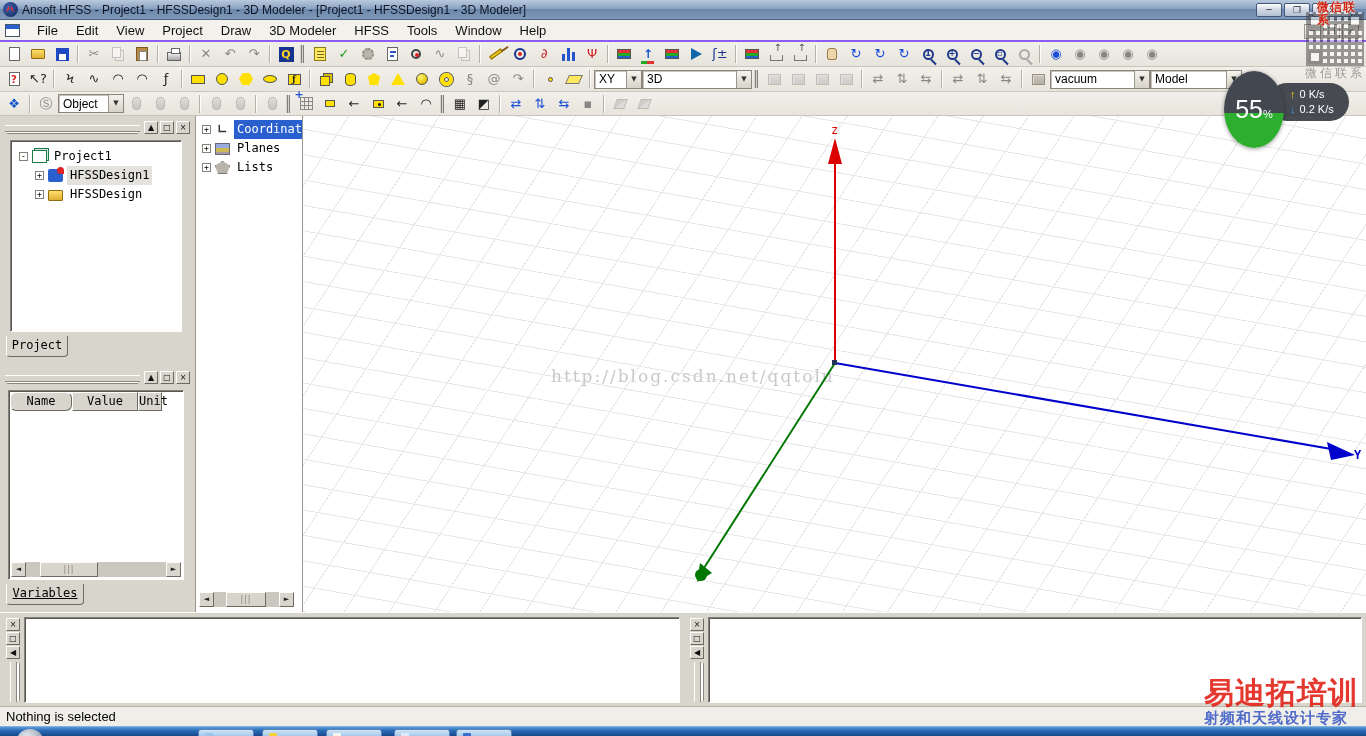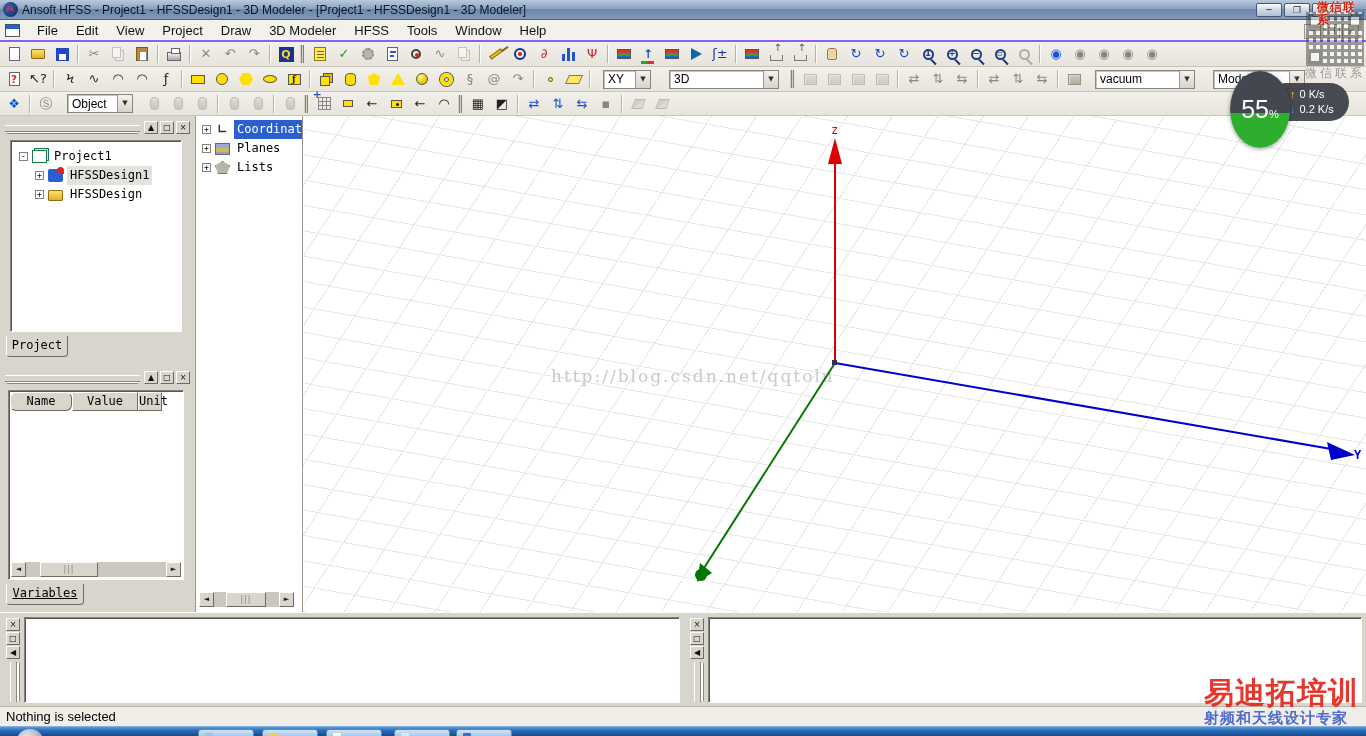--- a/index.html
+++ b/index.html
@@ -31,21 +31,21 @@
   .toolbar{position:absolute;left:0;width:1366px;background:linear-gradient(#f2f0ea,#e7e4dc);
     border-bottom:1px solid #c9c5bb;display:flex;align-items:center;padding-left:2px;}
   #toolbar1{top:42px;height:25px;}
   #toolbar2{top:67px;height:25px;}
   #toolbar3{top:92px;height:24px;}
   .tbtn{width:24px;height:21px;display:flex;align-items:center;justify-content:center;flex:0 0 auto;border-radius:2px;}
   .tsep{width:2px;height:18px;border-left:1px solid #b5b1a7;border-right:1px solid #fdfdfa;margin:0 3px;flex:0 0 auto;}
   .tgrip{width:4px;height:18px;border-left:2px ridge #d5d2c9;border-right:2px ridge #d5d2c9;margin:0 4px 0 2px;flex:0 0 auto;}
   .dis{filter:grayscale(1) opacity(.5);}
   .combo{height:19px;background:#fff;border:1px solid #8a867c;box-shadow:inset 1px 1px 0 #c7c3ba;
-    display:flex;align-items:center;justify-content:space-between;margin:0 9px;flex:0 0 auto;}
+    display:flex;align-items:center;justify-content:space-between;margin:0 0;flex:0 0 auto;}
   .cval{font-size:12px;color:#000;padding-left:4px;white-space:nowrap;overflow:hidden;}
   .cbtn{width:15px;height:17px;background:linear-gradient(#f4f2ec,#d8d4ca);border-left:1px solid #9a968c;
     font:7px/17px "DejaVu Sans",sans-serif;color:#333;text-align:center;flex:0 0 auto;}
 
   
   .ic{display:flex;align-items:center;justify-content:center;font:13px/16px "DejaVu Sans",sans-serif;color:#222;}
   .s-page{width:11px;height:14px;background:#fff;border:1px solid #666;}
   .s-folder{width:14px;height:10px;background:linear-gradient(#ffe06a,#e0af34);border:1px solid #8f6c10;border-radius:1px;}
   .s-floppy{width:13px;height:13px;background:#1f49c4;position:relative;}
   .s-floppy::after{content:"";position:absolute;left:3px;top:6px;width:7px;height:6px;background:#fff;}
@@ -168,21 +168,21 @@
     background:linear-gradient(#cfe3f6,#8db8e4);border:1px solid #5a86b8;}
   .tbdot{position:absolute;top:3px;width:8px;height:7px;border-radius:1px;}
 
   
   #speed-pill{position:absolute;left:1268px;top:83px;width:81px;height:38px;border-radius:19px;
     background:rgba(58,62,70,.93);color:#fff;font:11px/15px "Liberation Sans",sans-serif;
     display:flex;flex-direction:column;justify-content:center;padding-left:22px;z-index:40;}
   #speed-pill .row{display:flex;align-items:center;gap:4px;}
   #pct-circle{position:absolute;left:1224px;top:71px;width:60px;height:77px;border-radius:50%;
     background:linear-gradient(to top,#2eae2e 45%,#43474f 45%);z-index:41;display:flex;align-items:center;justify-content:center;
-    color:#fff;box-shadow:0 1px 4px rgba(0,0,0,.4);margin-left:6px;}
+    color:#fff;box-shadow:0 1px 4px rgba(0,0,0,.4);}
   #pct-circle .big{font-size:25px;font-weight:300;}
   #pct-circle .small{font-size:11px;margin-top:8px;}
   #qr{position:absolute;left:1306px;top:12px;width:58px;height:54px;opacity:.5;background:#f2f2f2;
     background-image:repeating-linear-gradient(0deg,#444 0 3px,#0000 3px 7px),repeating-linear-gradient(90deg,#444 0 3px,#fff 3px 7px);
     z-index:30;}
   .qrfinder{position:absolute;width:14px;height:14px;border:3px solid #333;background:#fff;}
   #qr-caption{position:absolute;left:1305px;top:66px;width:62px;font:12px/14px "DejaVu Sans",sans-serif;
     color:#9a9a9a;letter-spacing:3px;z-index:30;}
   #corner-red{position:absolute;left:1317px;top:1px;font:bold 12px/13px "DejaVu Sans",sans-serif;color:#d22418;
     text-shadow:0 0 2px #ffd;z-index:31;letter-spacing:1px;}

